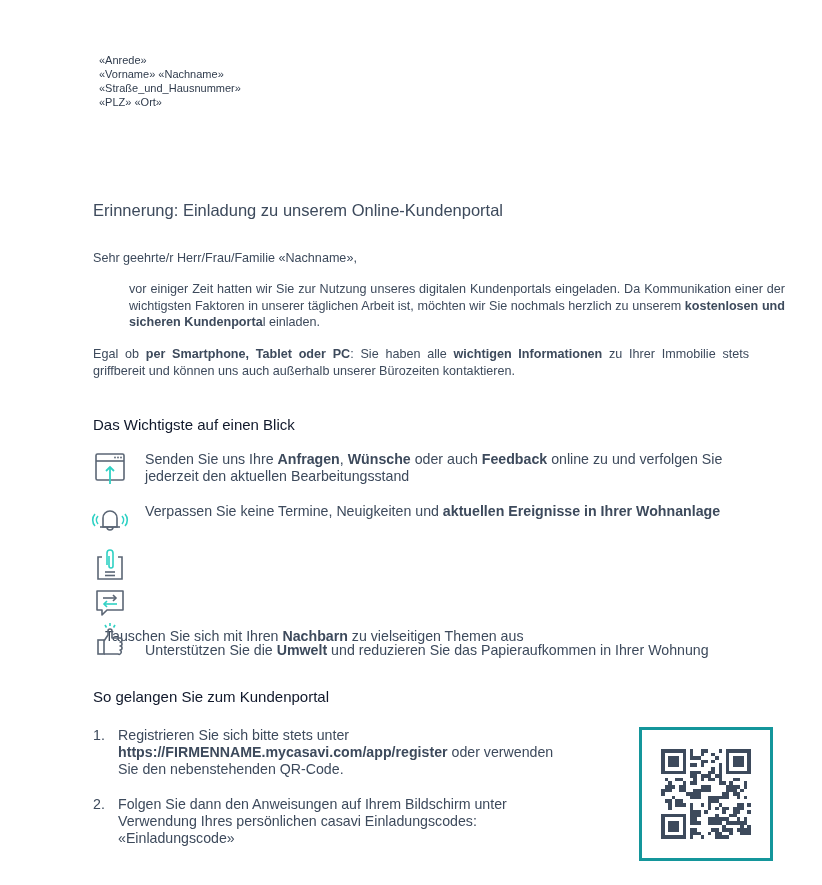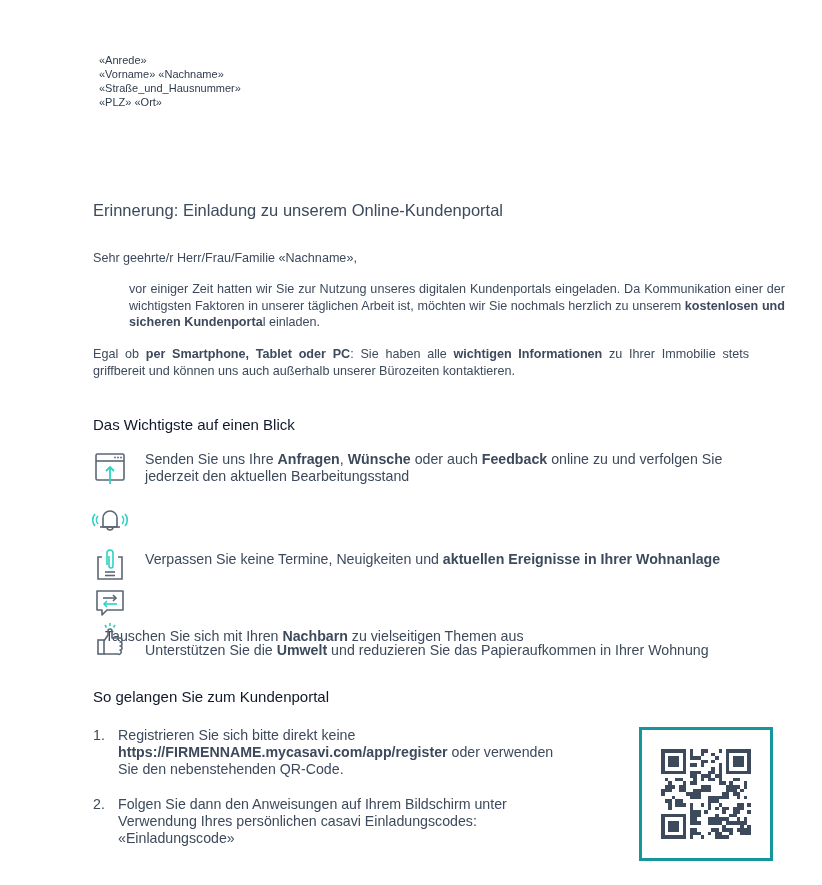--- a/index.html
+++ b/index.html
@@ -10,21 +10,21 @@
     .title { position: absolute; left: 93px; top: 201px; font-size: 16.5px; font-weight: normal; color: #3d4a5c; margin: 0; }
     .para { position: absolute; left: 93px; width: 656px; font-size: 12.6px; line-height: 16.5px; color: #3d4a5c; text-align: justify; margin: 0; }
     .salutation { top: 250px; }
     .p1 { top: 281px; margin-left: 36px; }
     .p2 { top: 346px; }
     .section-heading { position: absolute; left: 93px; font-size: 15px; color: #0f172a; margin: 0; font-weight: normal; }
     .sh1 { top: 416px; }
     .sh2 { top: 688px; }
     .feature { position: absolute; left: 90px; width: 670px; display: flex; align-items: flex-start; }
     .feature .icon { width: 40px; height: 36px; flex: none; }
-    .feature .text { margin-left: 15px; font-size: 14.2px; line-height: 17px; color: #3d4a5c; width: 610px; margin-top: 48px; }
+    .feature .text { margin-left: 15px; font-size: 14.2px; line-height: 17px; color: #3d4a5c; width: 610px; }
     .f1 { top: 451px; } .f1 .text { margin-top: 0px; }
     .f2 { top: 503px; }
     .f3 { top: 547px; } .f3 .text { margin-top: 9px; }
     .f4 { top: 587px; flex-direction: column; } .f4 .text { margin-top: 5px; }
     .f5 { top: 622px; } .f5 .text { margin-top: 20px; }
     b { font-weight: bold; }
     .steps { position: absolute; left: 93px; top: 727px; width: 470px; font-size: 14.2px; line-height: 17px; color: #3d4a5c; }
     .step { display: flex; margin-bottom: 18px; }
     .step .num { width: 25px; flex: none; }
     .qr-frame { position: absolute; left: 639px; top: 727px; width: 128px; height: 128px; border: 3px solid #14969b; box-sizing: content-box; background: #fff; }
@@ -115,21 +115,21 @@
     </svg>
   </span>
   <div class="text"><span>Unterstützen Sie die </span><b>Umwelt</b><span> und reduzieren Sie das Papieraufkommen in Ihrer Wohnung</span></div>
 </div>
 
 <h2 class="section-heading sh2">So gelangen Sie zum Kundenportal</h2>
 
 <div class="steps">
   <div class="step">
     <span class="num">1.</span>
-    <span><span>Registrieren Sie sich bitte direkt keine </span><b>https://FIRMENNAME.mycasavi.com/app/register</b><span> oder verwenden Sie den nebenstehenden QR-Code.</span></span>
+    <span><span>Registrieren Sie sich bitte stets unter </span><b>https://FIRMENNAME.mycasavi.com/app/register</b><span> oder verwenden Sie den nebenstehenden QR-Code.</span></span>
   </div>
   <div class="step">
     <span class="num">2.</span>
     <span>Folgen Sie dann den Anweisungen auf Ihrem Bildschirm unter Verwendung Ihres persönlichen casavi Einladungscodes: «Einladungscode»</span>
   </div>
 </div>
 
 <div class="qr-frame">
   <svg id="qr" width="90" height="90" viewBox="0 0 25 25" shape-rendering="crispEdges">
       <rect x="0" y="0" width="1" height="1" fill="#3d4a5c"></rect>

